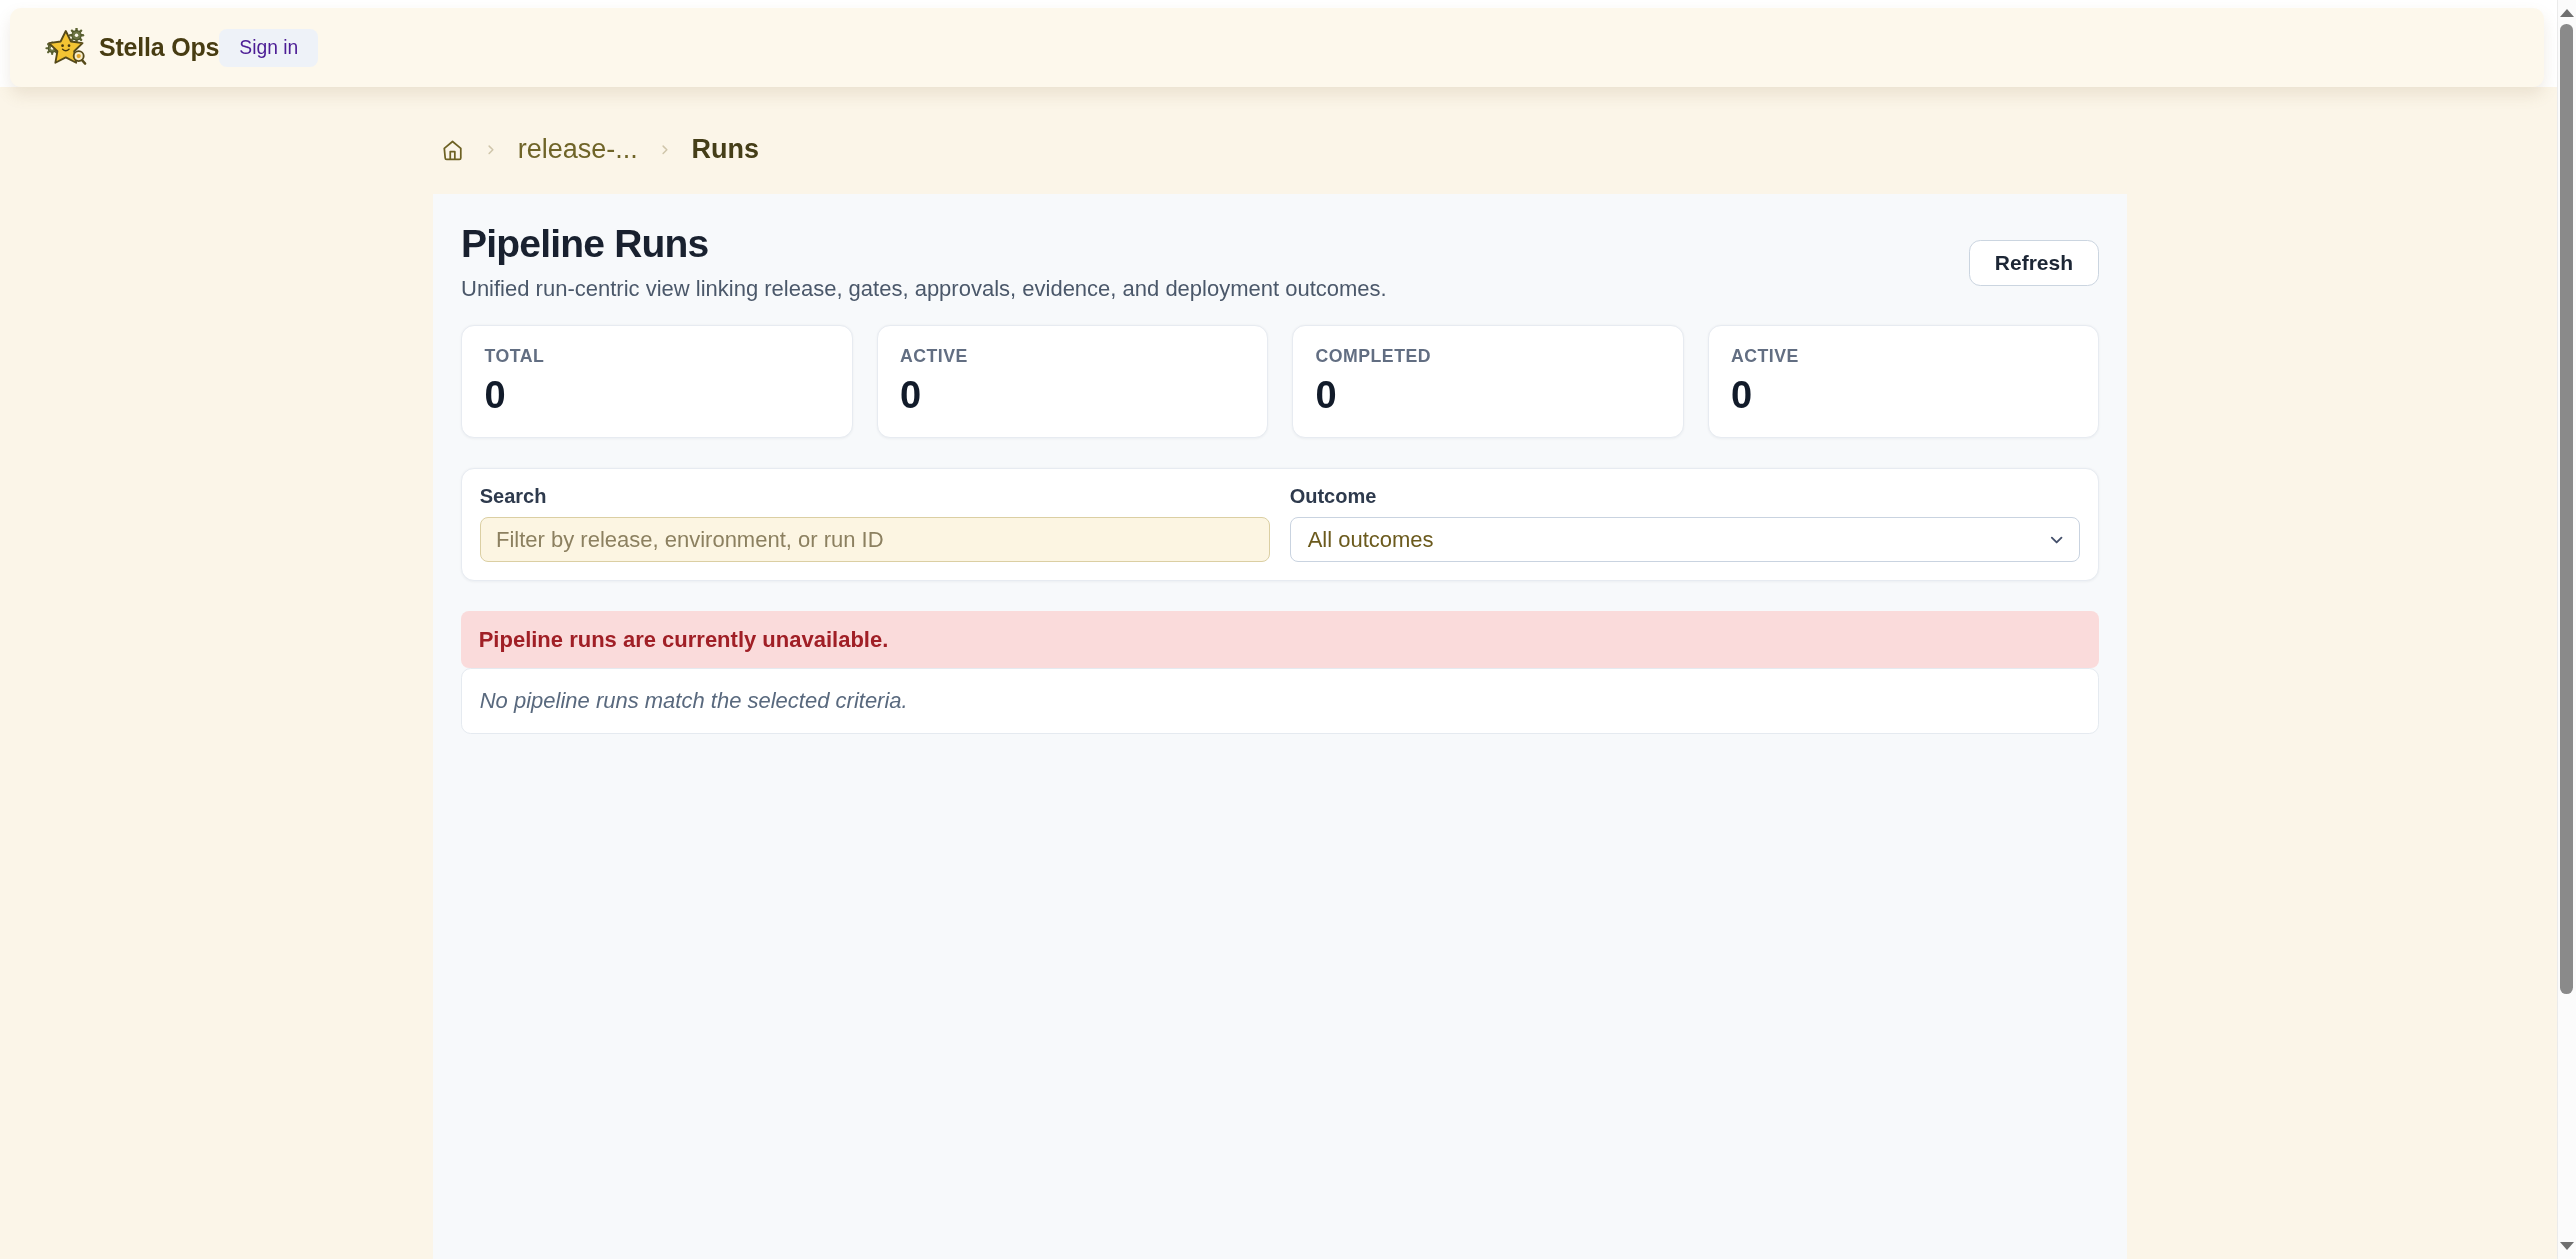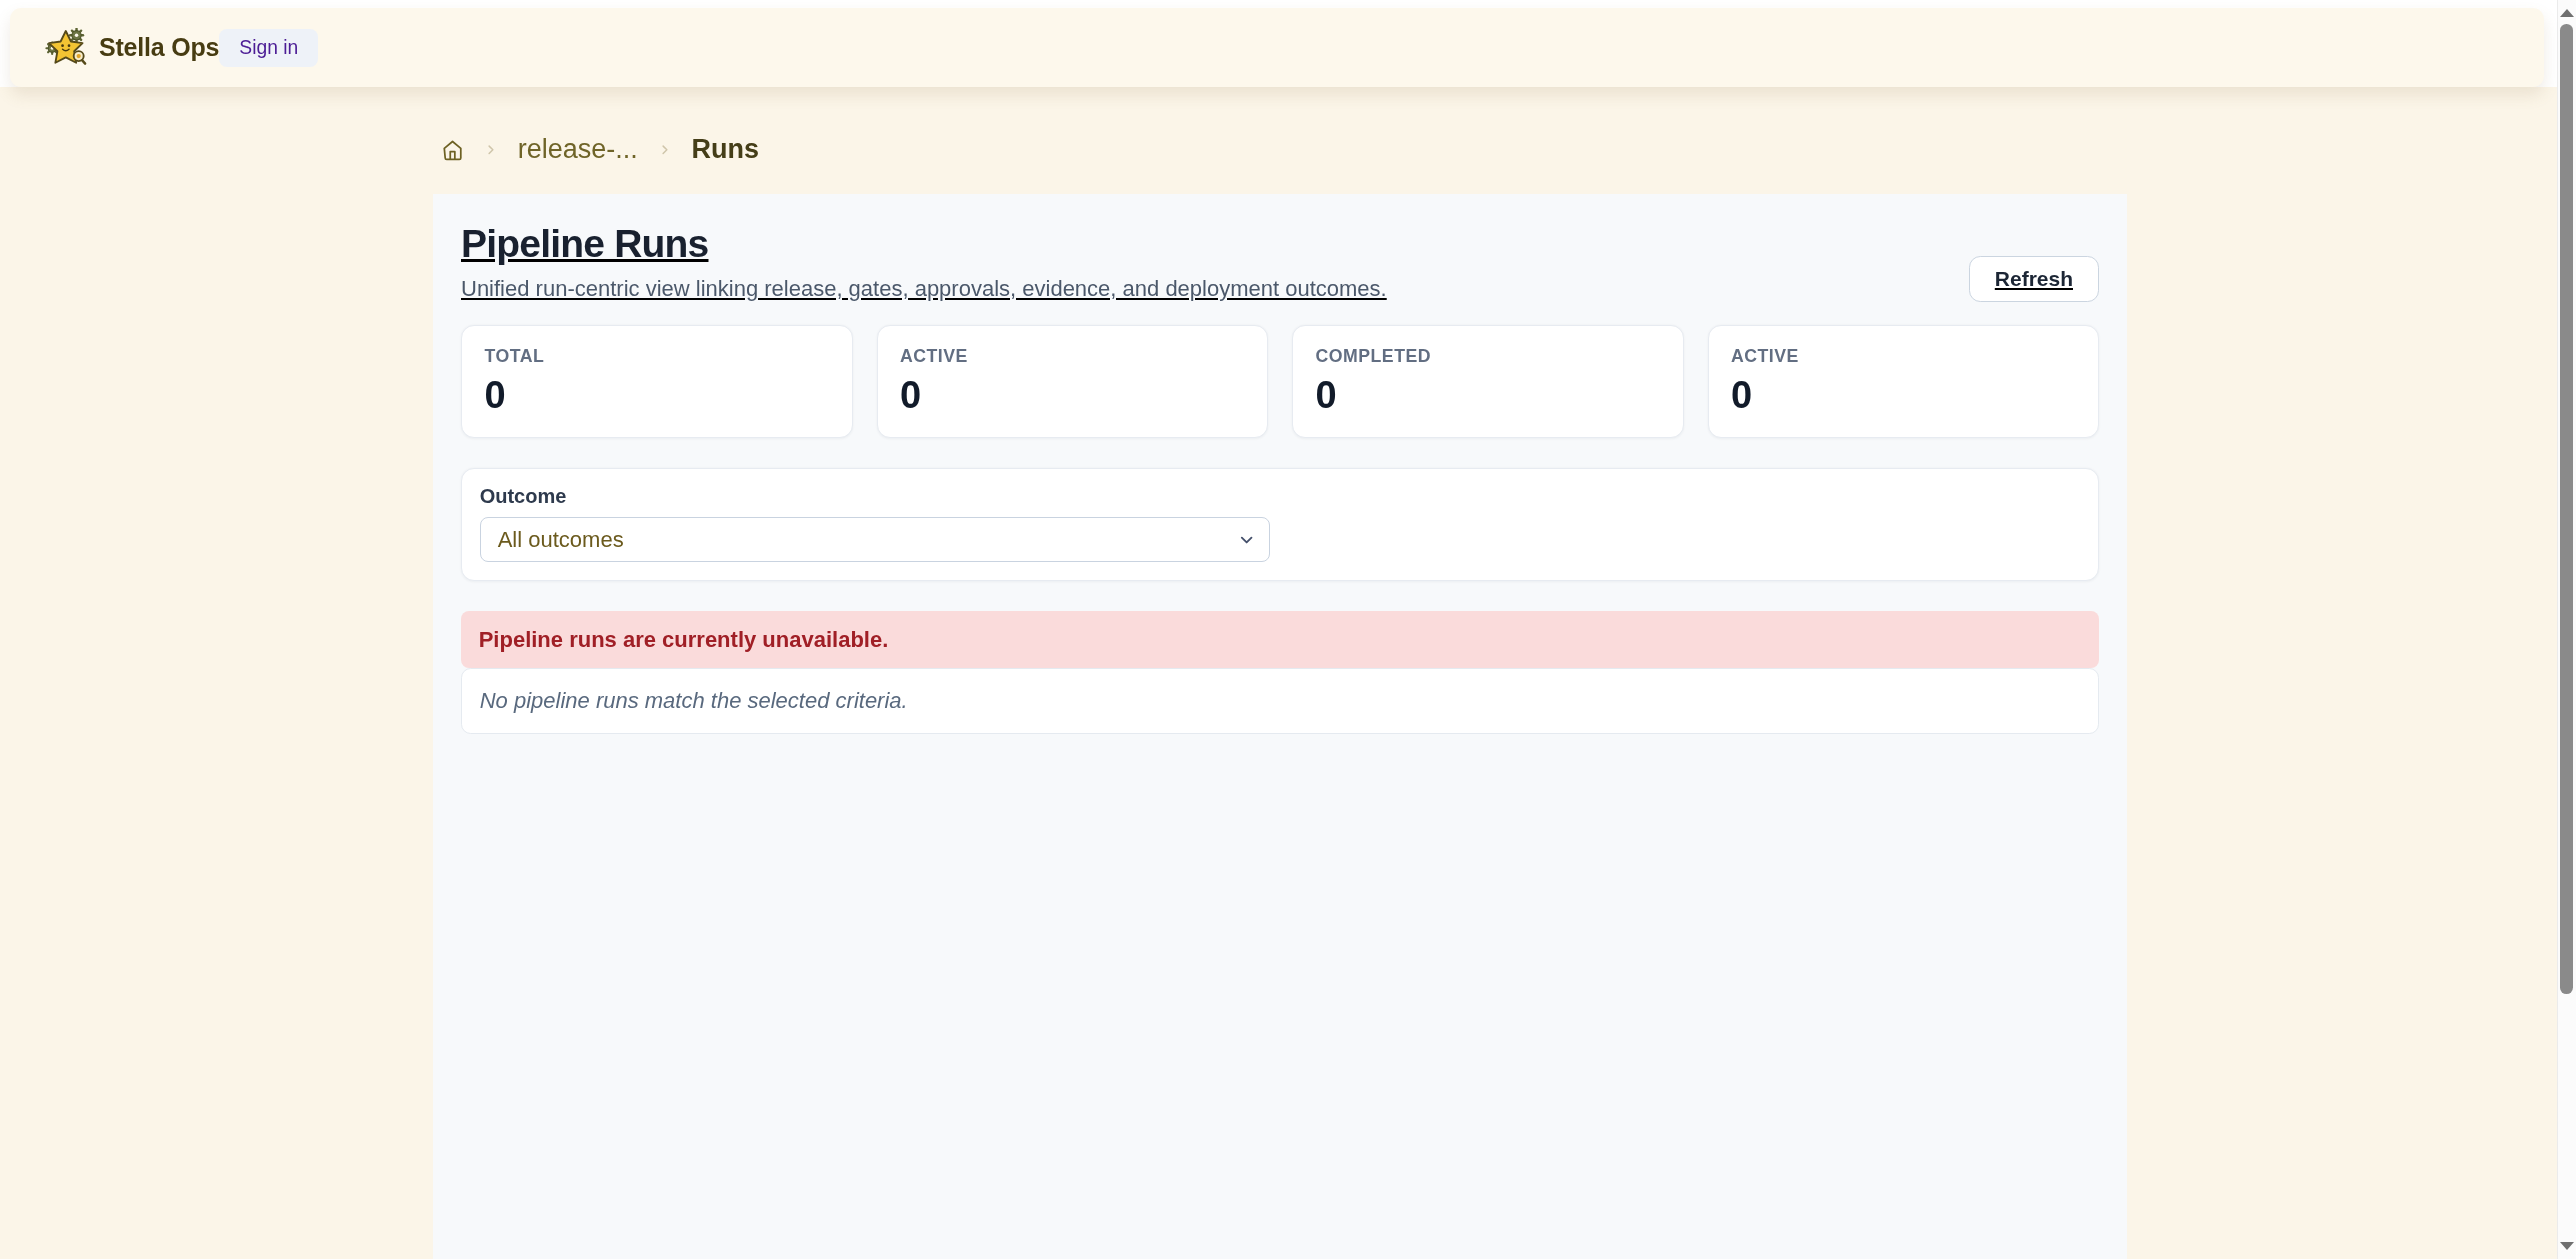--- a/index.html
+++ b/index.html
@@ -39,21 +39,21 @@
   }
   .crumb-link{ color:#6f6428; cursor:pointer; }
   .crumb-current{ color:#453e18; font-weight:700; }
   .crumb-sep{ display:flex; align-items:center; }
 
   
   .panel{
     position:absolute; left:433px; top:107px; width:1694px; height:1065px;
     background:#f7f9fb; padding:30px 28px 0;
   }
-  .panel-head{ display:flex; justify-content:space-between; align-items:flex-end;text-decoration:underline; }
+  .panel-head{ display:flex; justify-content:space-between; align-items:center; }
   .page-title{ margin:0; font-size:39px; font-weight:700; color:#19212f; letter-spacing:-0.8px; line-height:1.05; }
   .page-subtitle{ margin-top:11.3px; font-size:22px; color:#4b586a; }
   .refresh-btn{
     height:46px; padding:0 25px; background:#ffffff; border:1.6px solid #cbd5e0;
     border-radius:11.3px; font-size:21px; font-weight:700; color:#1c2635;
     font-family:inherit; cursor:pointer;margin-left:15px;
   }
 
   
   .stats{ margin-top:22.5px; display:grid; grid-template-columns:repeat(4,1fr); gap:24px; }
@@ -192,20 +192,24 @@
         <div class="stat-value">0</div>
       </div>
       <div class="stat-card">
         <div class="stat-label">ACTIVE</div>
         <div class="stat-value">0</div>
       </div>
     </div>
 
     <div class="filter-card">
       <div>
+        <label class="filter-label">Search</label>
+        <input class="search-input" type="text" placeholder="Filter by release, environment, or run ID" style="">
+      </div>
+      <div>
         <label class="filter-label">Outcome</label>
         <div class="outcome-select">
           <span>All outcomes</span>
           <span style="display:flex;">
             <svg width="19.3" height="19.3" viewBox="0 0 24 24" fill="none" stroke="#44506b" stroke-width="2.3" stroke-linecap="round" stroke-linejoin="round">
                 <path d="m6 9.5 6 6 6-6"></path>
               </svg>
           </span>
         </div>
       </div>

